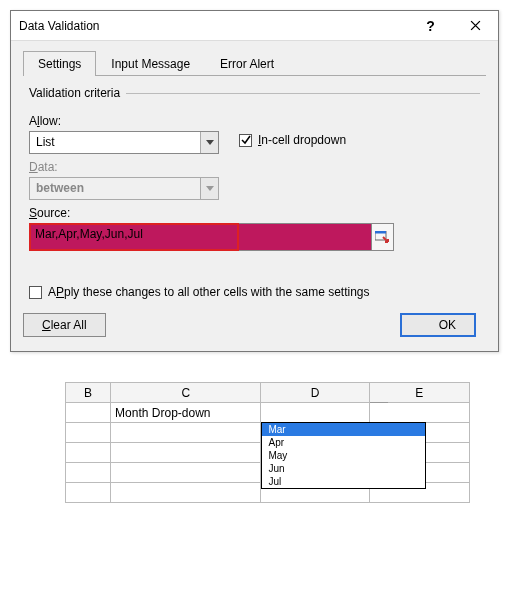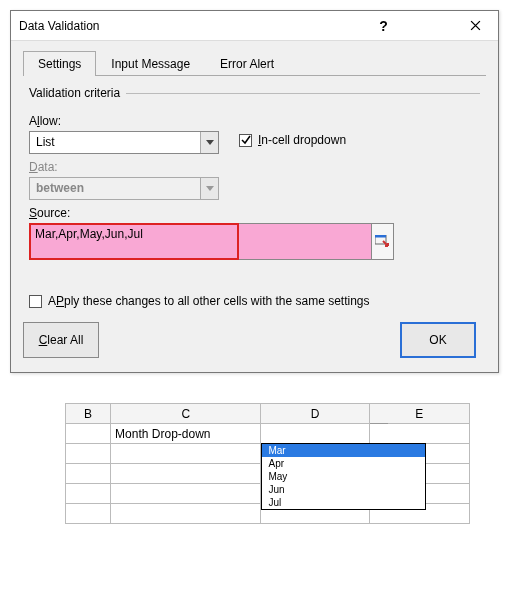--- a/index.html
+++ b/index.html
@@ -16,21 +16,20 @@
     border: 1px solid #777;
     background: #f0f0f0;
     box-shadow: 1px 1px 3px rgba(0,0,0,0.15);
   }
   .titlebar {
     display: flex;
     align-items: center;
     height: 30px;
     background: #fff;
     border-bottom: 1px solid #ddd;
-    gap: 47px;
   }
   .titlebar .title { padding-left: 8px; flex: 1; font-size: 12px; }
   .titlebar .tb-btn {
     width: 45px; height: 30px;
     display: flex; align-items: center; justify-content: center;
     font-family: "Segoe UI Symbol", sans-serif;
     font-size: 13px;
   }
   .titlebar .tb-btn.help { font-weight: bold; font-size: 14px; }
   .titlebar .tb-btn.close svg { width: 11px; height: 11px; }
@@ -96,43 +95,43 @@
   .combo .combo-btn svg { width:8px; height:5px; }
   .checkbox-row { display:flex; align-items:center; margin: 3px 0; }
   .checkbox {
     width:13px;height:13px;border:1px solid #555;background:#fff;
     margin-right:6px; display:flex; align-items:center; justify-content:center;
   }
   .checkbox svg { width:10px; height:10px; }
   .source-wrap { margin-top:6px; }
   .source-input-row { display:flex; align-items:stretch; width: 365px;}
   .source-input {
-    flex:1; border:1px solid #888; background:#f9a8d4;
-    display:flex; align-items:stretch; height:37px;
+    flex:1; border:1px solid #888; background:#be185d;
+    display:flex; align-items:stretch; height:28px;
   }
   .source-input .highlighted {
     border: 2px solid #d22; margin:-1px 0 -1px -1px;
     padding: 2px 4px; width: 210px;
   }
   .ref-btn {
     width: 22px; border:1px solid #888; border-left:none;
     background:#f6f6f6;
     display:flex; align-items:center; justify-content:center;
   }
   .ref-icon { width:15px; height:13px; }
   .apply-row { margin: 34px 0 10px 0; display:flex; align-items:center; }
   .apply-row .checkbox { margin-right:6px; }
   .button-row {
     display:flex; padding: 0 0 2px 0;
   }
   .btn {
-    height:36px; min-width:76px;
+    height:24px; min-width:76px;
     border:1px solid #888; background:#e8e8e8;
-    display:flex; align-items:center; justify-content:center;
-    font-size:12px; padding: 0 10px;
+    display:flex; align-items:center; justify-content:flex-end;
+    font-size:12px; padding: 0 18px;
   }
   .btn.primary { border:2px solid #2a6fd6; background:#e8e8e8; }
   .spacer { flex:1; }
 
   
   .sheet-wrap { margin: 30px 0 0 55px; width: 405px; }
   table.sheet { border-collapse: collapse; width:100%; table-layout:fixed;}
   table.sheet th, table.sheet td {
     border:1px solid #bbb;
     height:20px;

